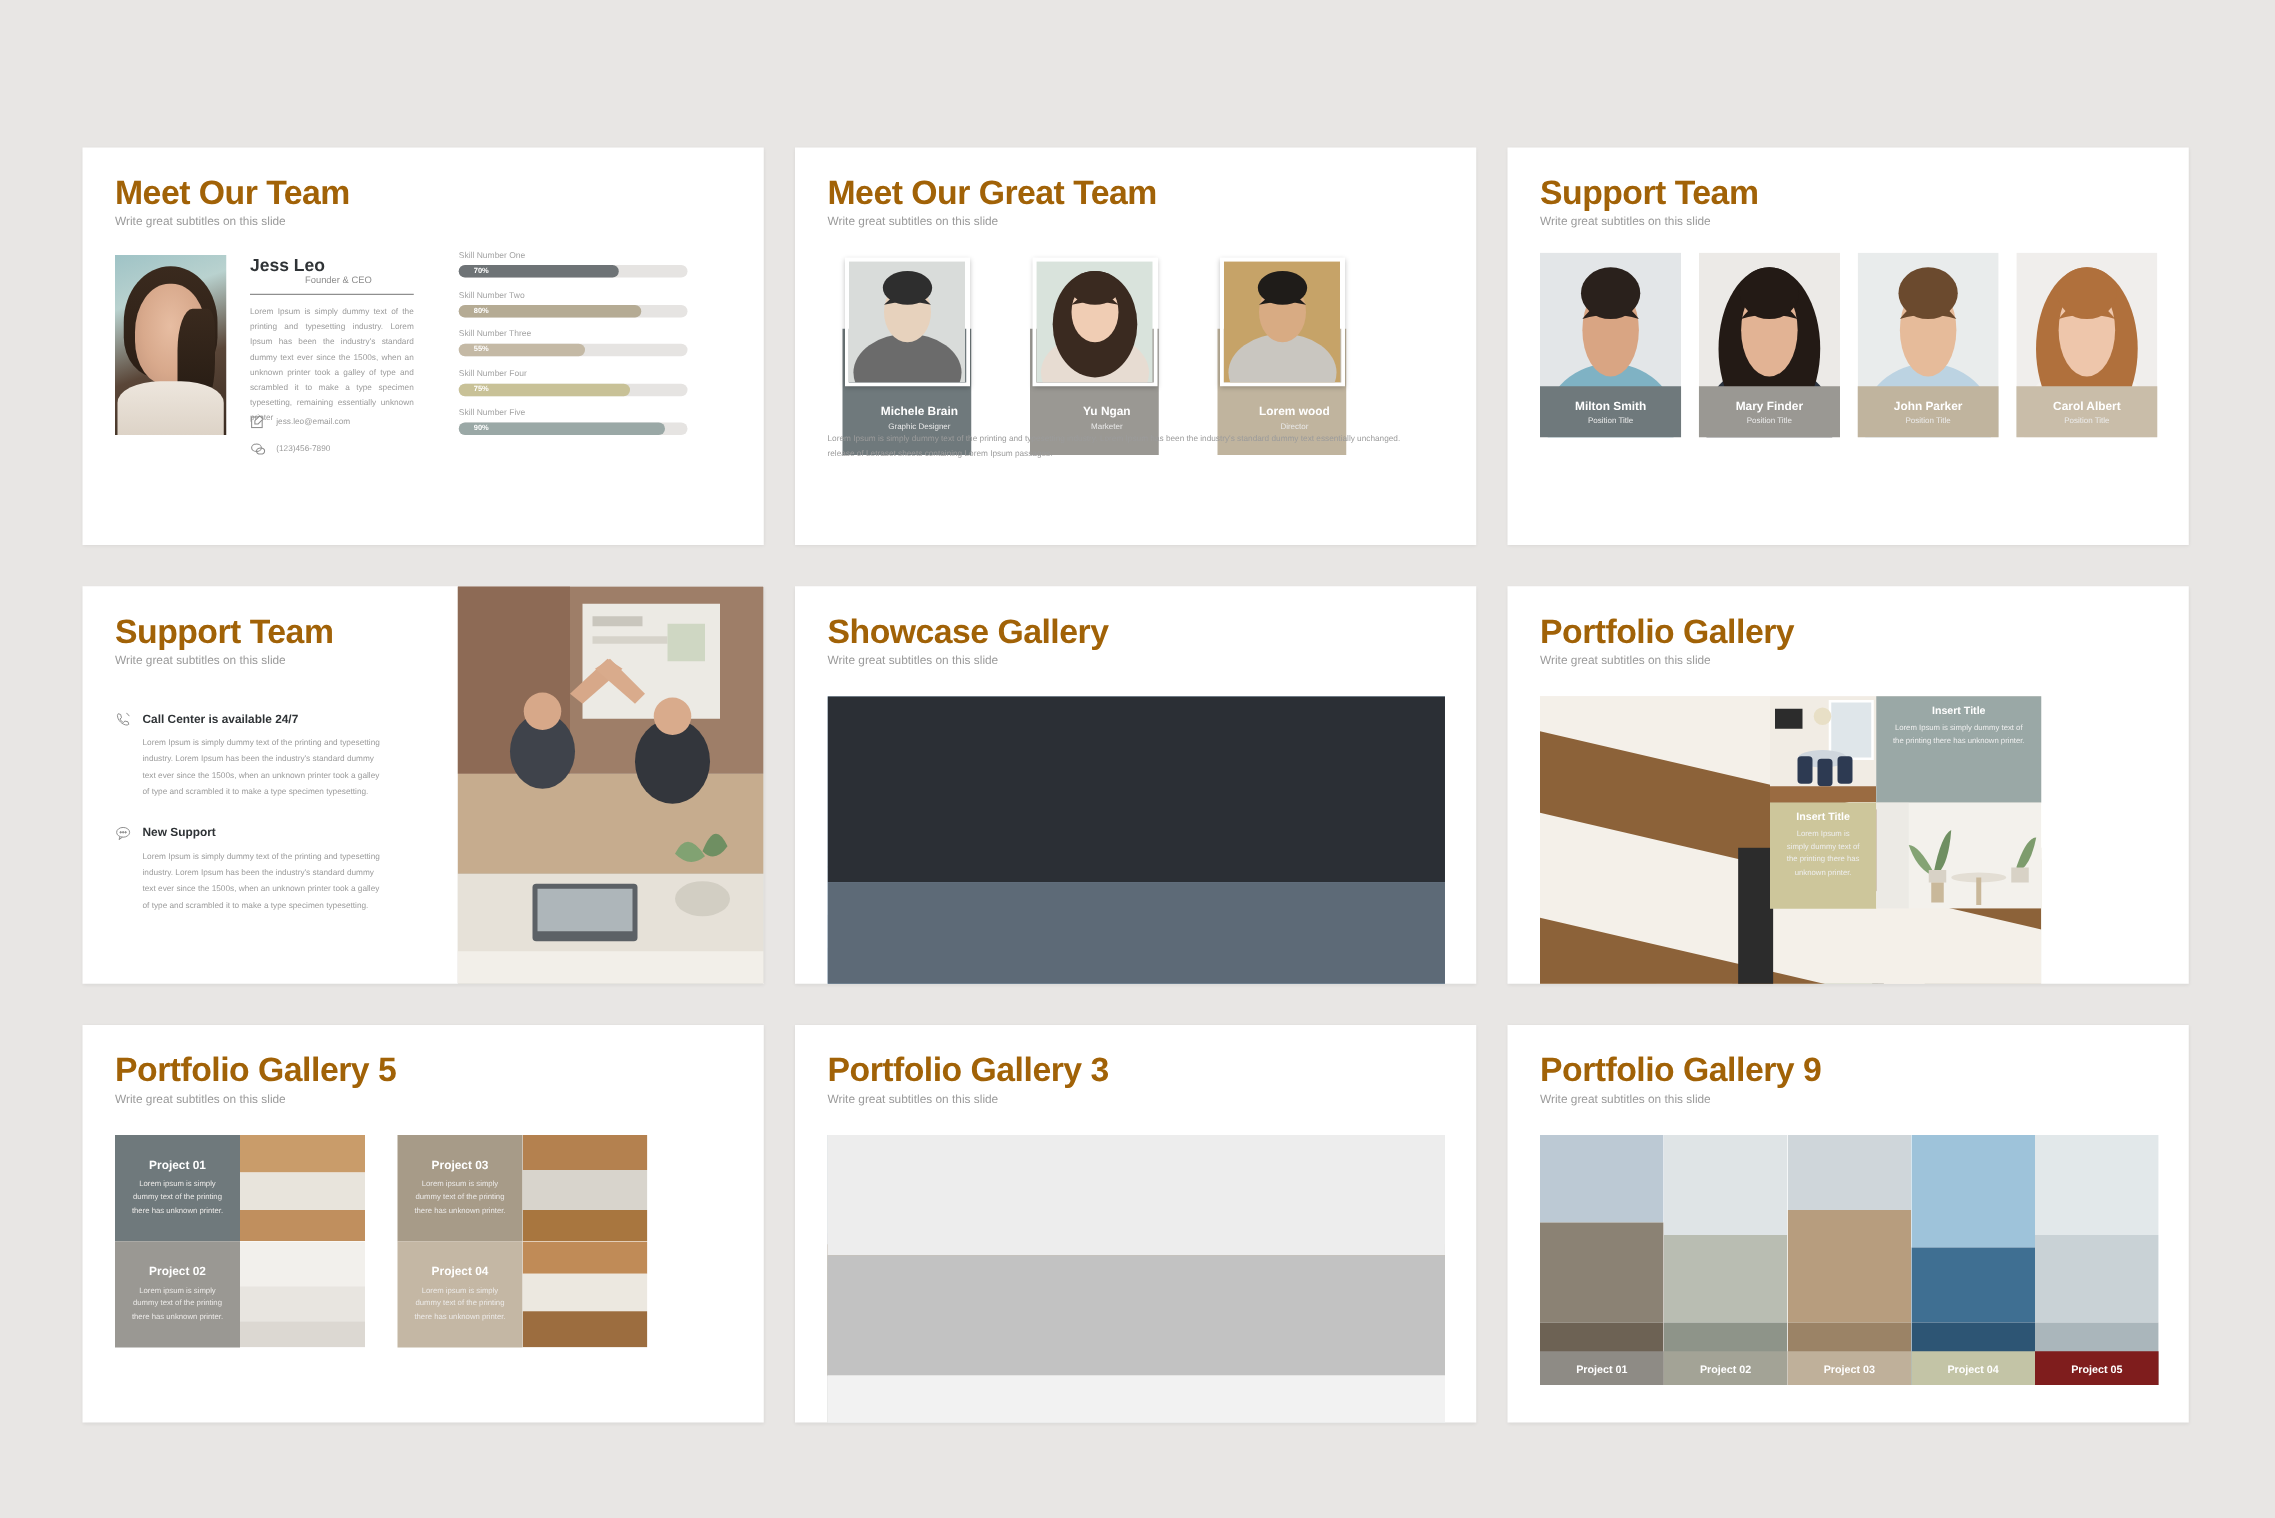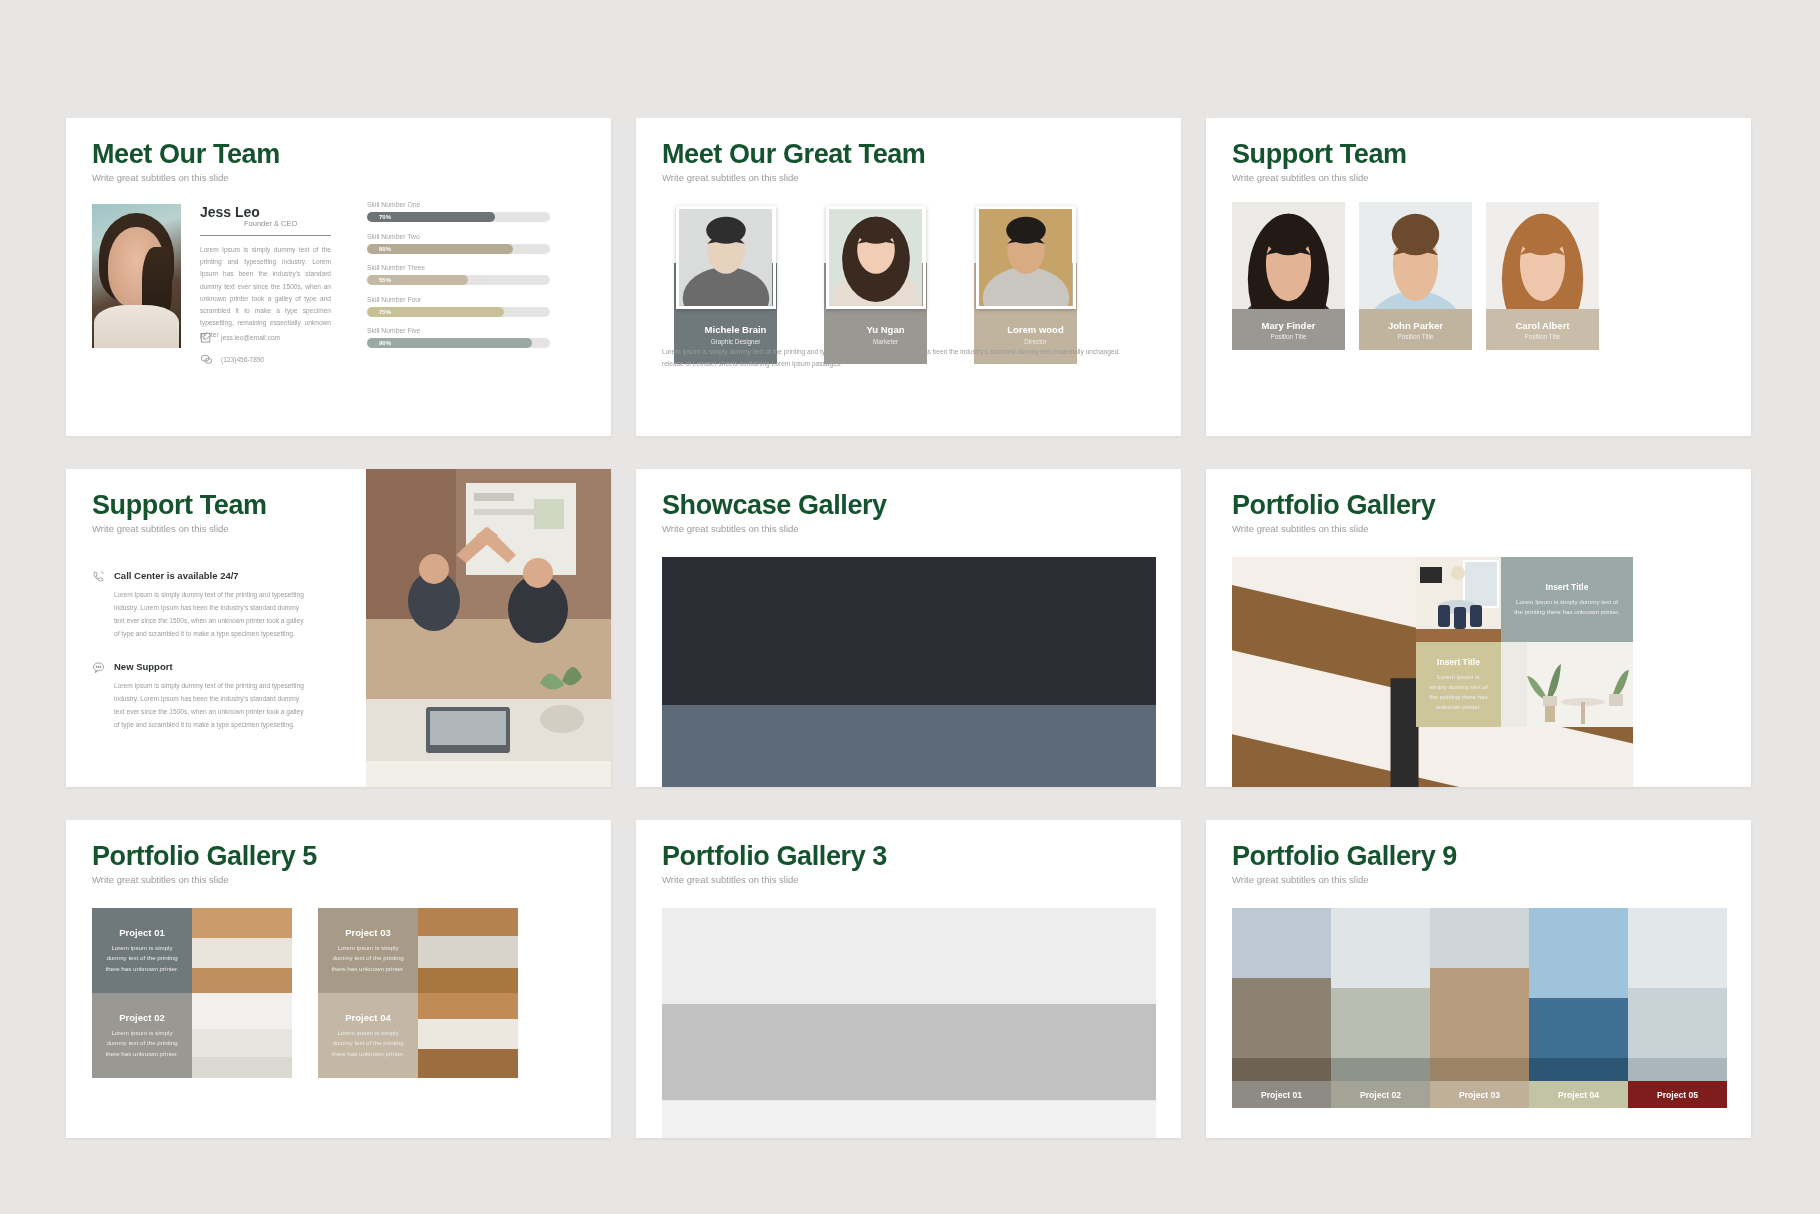--- a/index.html
+++ b/index.html
@@ -17,21 +17,21 @@
     row-gap: 33px;
     padding: 118px 0 0 66px;
   }
   .slide {
     background: #fff;
     position: relative;
     overflow: hidden;
     box-shadow: 0 1px 3px rgba(0,0,0,0.07);
   }
   .s-title {
-    font-size: 27px; font-weight: 700; color: #14532d;
+    font-size: 27px; font-weight: 700; color: #a16207;
     letter-spacing: -0.4px; line-height: 1.05;
   }
   .s-sub { font-size: 9.5px; color: #9a9a9a; margin-top: 4px; }
   .head { position: absolute; left: 26px; top: 22px; }
 
   
   .s1-photo {
     position: absolute; left: 26px; top: 86px; width: 89px; height: 144px;
     background: linear-gradient(160deg,#9fc3c6 0%,#b9d2cf 25%,#5a4638 60%,#3a2b20 100%);
     overflow: hidden;
@@ -118,21 +118,21 @@
     border-radius: 14px 0 14px 0;
   }
   .s5-t { font-size:9px; font-weight:700; color:#2f3336; margin-top:15px; }
   .s5-d { font-size:6.5px; line-height:1.85; color:#9b9b9b; margin-top:6px; }
 
   
   .s6-wrap { position:absolute; left:26px; top:88px; display:flex; gap:6px; }
   .s6-tall { width:86px; height:170px; overflow:hidden; }
   .s6-grid { display:grid; grid-template-columns:85px 132px; grid-template-rows:85px 85px; }
   .s6-cell { overflow:hidden; position:relative; }
-  .s6-ov { display:flex; flex-direction:column; align-items:center; justify-content:center; padding:6px 12px; text-align:center; }
+  .s6-ov { display:flex; flex-direction:column; align-items:center; justify-content:flex-start; padding:6px 12px; text-align:center; }
   .s6-ovt { font-size:8.5px; font-weight:700; color:#fff; }
   .s6-ovd { font-size:6.2px; line-height:1.65; color:#eeeeee; margin-top:5px; }
 
   
   .s7-wrap { position:absolute; left:26px; top:88px; display:flex; gap:26px; }
   .s7-card { width:200px; }
   .s7-row { display:flex; height:85px; }
   .s7-txt { width:100px; display:flex; flex-direction:column; align-items:center; justify-content:center; padding:0 9px; text-align:center; }
   .s7-t { font-size:9.5px; font-weight:700; color:#fff; }
   .s7-d { font-size:6.2px; line-height:1.7; color:#eceae8; margin-top:5px; }
@@ -296,20 +296,36 @@
       </div>
     <div class="s2-foot">Lorem Ipsum is simply dummy text of the printing and typesetting industry. Lorem Ipsum has been the industry's standard dummy text essentially unchanged. release of Letraset sheets containing Lorem Ipsum passages.</div>
   </div>
 
   <div class="slide">
     <div class="head">
       <div class="s-title">Support Team</div>
       <div class="s-sub">Write great subtitles on this slide</div>
     </div>
     <div class="s3-wrap" id="s3list">
+        <div class="s3-card">
+          <div class="s3-img">
+            <svg class="ph" viewBox="0 0 113 148" preserveAspectRatio="none">
+    <rect width="113" height="148" fill="#e3e6e8"></rect>
+    <ellipse cx="56.5" cy="136.16" rx="51.980000000000004" ry="47.36" fill="#7fb2c4"></ellipse>
+
+    <ellipse cx="56.5" cy="62.16" rx="22.6" ry="37" fill="#d9a583"></ellipse>
+    <path d="M33.9 53.28 q22.6 -29.6 45.2 0 q-22.6 -7.4 -45.2 0z" fill="#2a211c"></path>
+    <ellipse cx="56.5" cy="32.56" rx="23.73" ry="20.720000000000002" fill="#2a211c"></ellipse>
+  </svg>
+          </div>
+    <div class="s3-bar" style="background:#6f797c">
+      <div class="s3-nm">Milton Smith</div>
+      <div class="s3-rl">Position Title</div>
+    </div>
+        </div>
         <div class="s3-card">
           <div class="s3-img">
             <svg class="ph" viewBox="0 0 113 148" preserveAspectRatio="none">
     <rect width="113" height="148" fill="#eceae7"></rect>
     <ellipse cx="56.5" cy="136.16" rx="51.980000000000004" ry="47.36" fill="#2c3440"></ellipse>
     <ellipse cx="56.5" cy="76.96000000000001" rx="40.68" ry="65.12" fill="#231a15"></ellipse>
     <ellipse cx="56.5" cy="62.16" rx="22.6" ry="37" fill="#e2b394"></ellipse>
     <path d="M33.9 53.28 q22.6 -29.6 45.2 0 q-22.6 -7.4 -45.2 0z" fill="#231a15"></path>
     <ellipse cx="56.5" cy="32.56" rx="23.73" ry="20.720000000000002" fill="#231a15"></ellipse>
   </svg>

